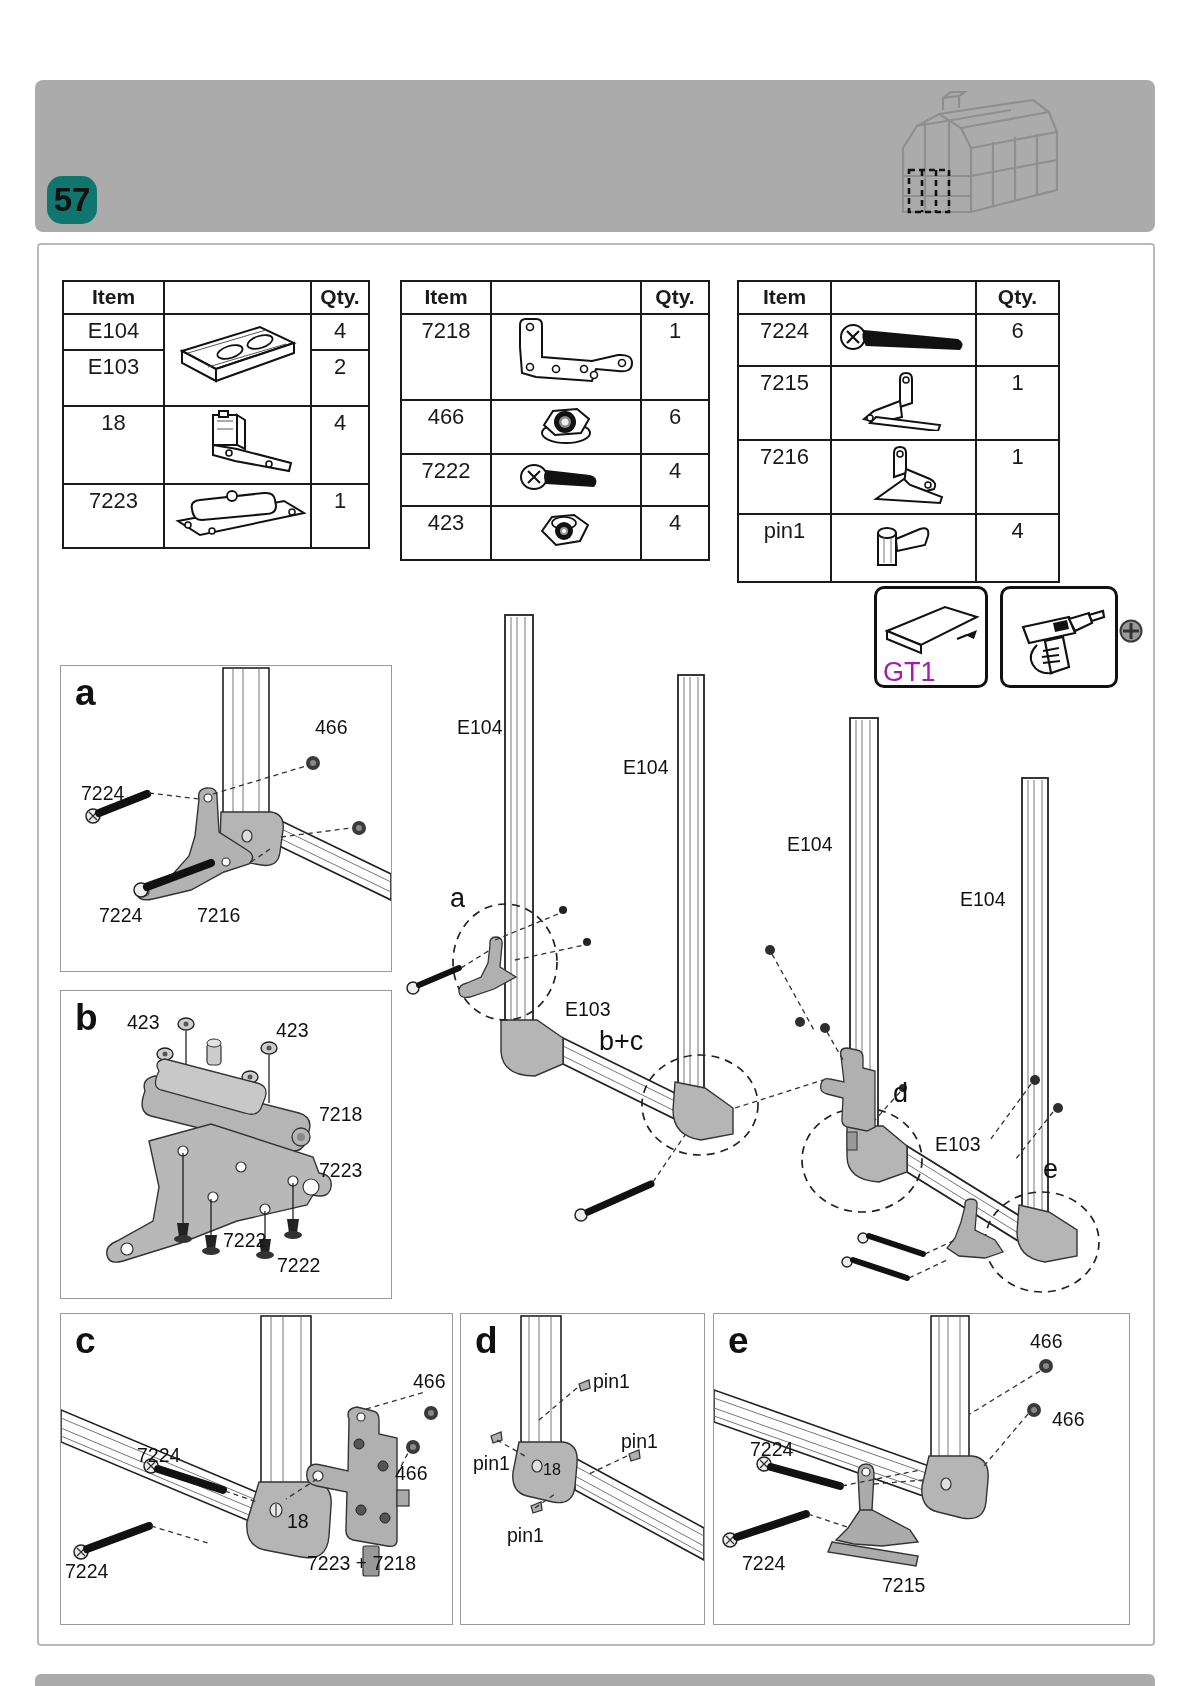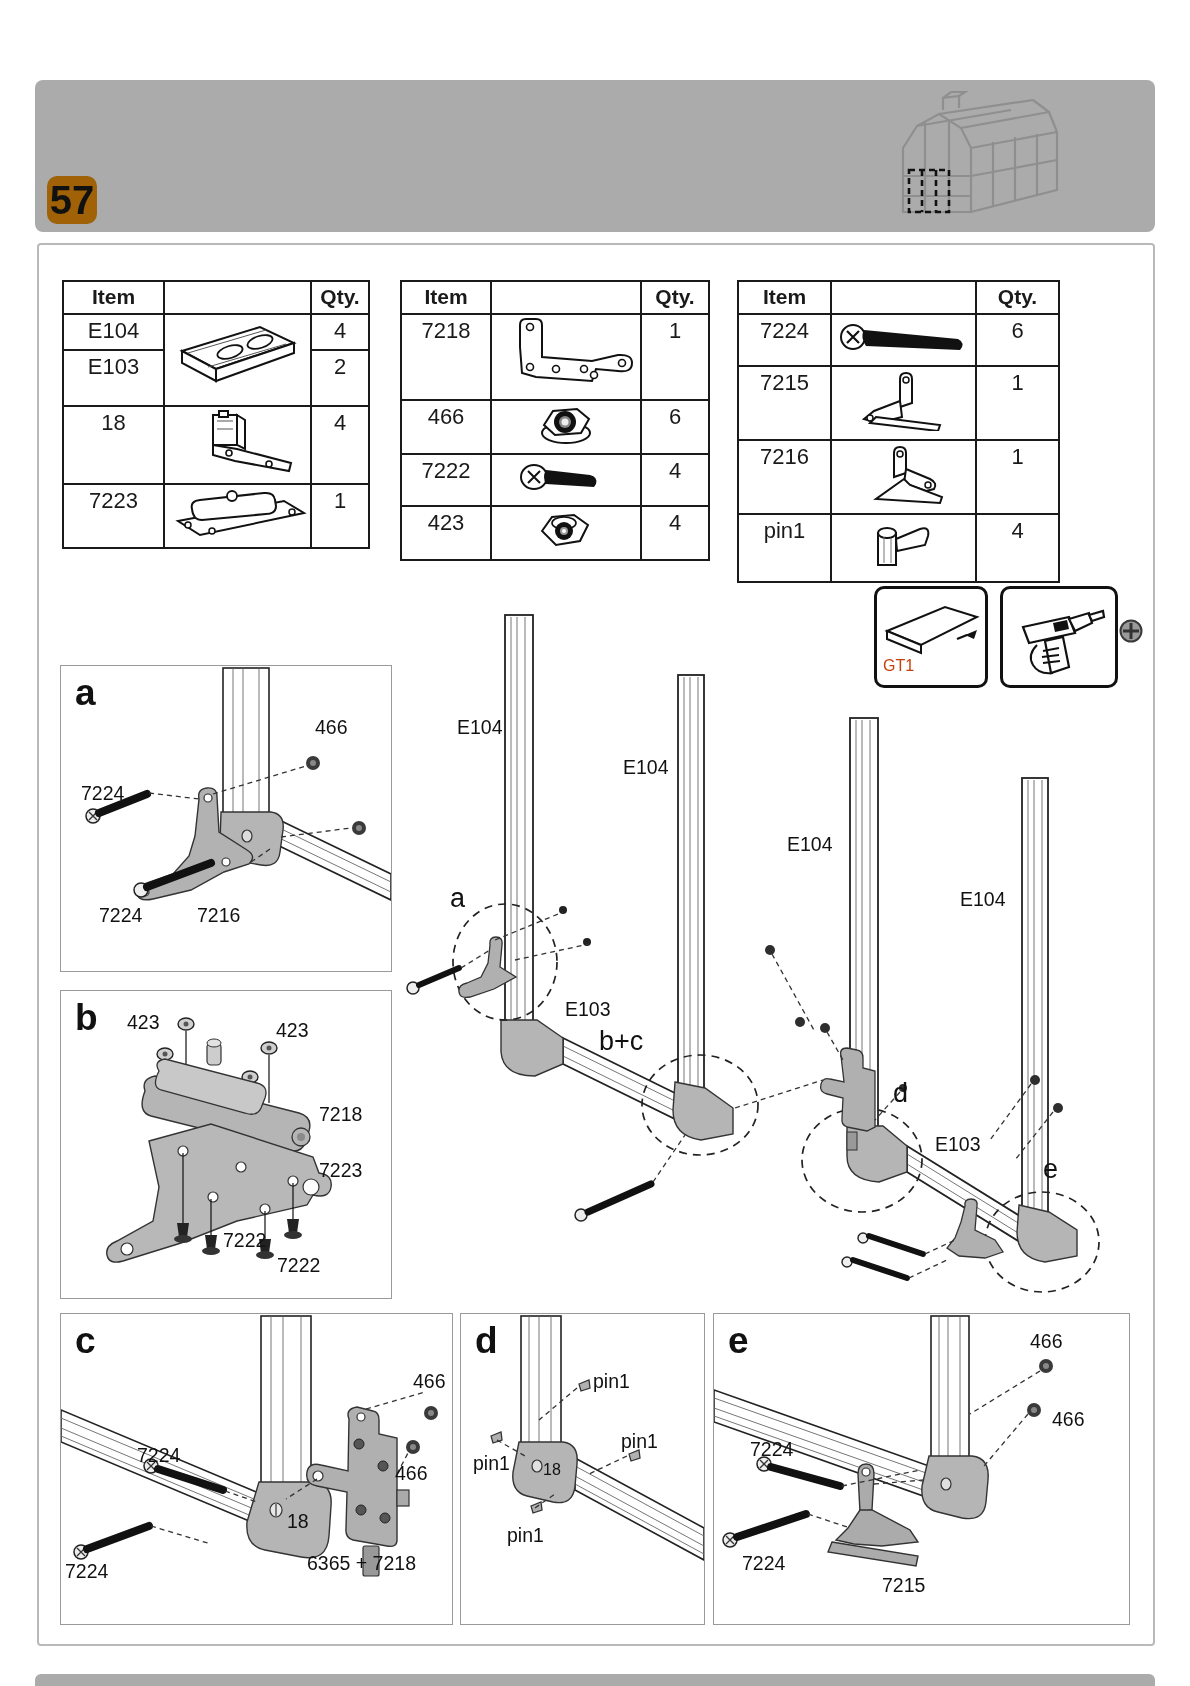--- a/index.html
+++ b/index.html
@@ -1,38 +1,38 @@
 <!DOCTYPE html>
 <html><head>
 <meta charset="utf-8">
 <style>
   html,body{margin:0;padding:0;background:#e8e8e8;}
   #page{position:relative;width:1190px;height:1686px;background:#ffffff;overflow:hidden;
         font-family:"Liberation Sans",sans-serif;color:#1a1a1a;}
   .abs{position:absolute;}
   
   .banner{left:35px;top:80px;width:1120px;height:152px;background:#ababab;border-radius:8px;}
-  .step-badge{left:12px;top:96px;width:50px;height:48px;background:#a16207;border-radius:10px;
-              display:flex;align-items:center;justify-content:center;font-size:40px;font-weight:bold;color:#111;}
+  .step-badge{left:12px;top:96px;width:50px;height:48px;background:#0f766e;border-radius:15px;
+              display:flex;align-items:center;justify-content:center;font-size:33px;font-weight:bold;color:#111;}
   
   .content-frame{left:37px;top:243px;width:1114px;height:1399px;border:2px solid #b9b9b9;border-radius:4px;}
   .bottom-strip{left:35px;top:1674px;width:1120px;height:12px;background:#ababab;border-radius:6px 6px 0 0;}
   
   table.parts{border-collapse:collapse;background:#fff;padding-left:41px;}
   table.parts td,table.parts th{border:2px solid #1a1a1a;font-size:22px;vertical-align:top;
       padding:3px 4px 0 4px;text-align:center;font-weight:normal;}
   table.parts th{font-weight:bold;font-size:21px;}
   table.parts .img-cell{padding:2px;}
   
   .panel{border:1.6px solid #9a9a9a;background:#fff;}
   .panel-letter{font-size:37px;font-weight:bold;color:#111;line-height:1;}
   .lbl{font-size:19.5px;color:#111;white-space:nowrap;line-height:1;}
   .diag-letter{font-size:27px;color:#111;line-height:1;}
   .toolbox{border:3px solid #111;border-radius:10px;background:#fff;}
-  .gt1-label{font-size:16px;color:#c2410c;}
+  .gt1-label{font-size:27px;color:#a21caf;}
 </style>
 </head>
 <body>
 
 <div id="page">
 
   <div class="abs banner">
     <div class="abs step-badge">
       <span>57</span>
     </div>
@@ -487,21 +487,21 @@
         <circle cx="370" cy="99" r="3" fill="#888"></circle>
       <circle cx="352" cy="133" r="7" fill="#3a3a3a"></circle>
         <circle cx="352" cy="133" r="3" fill="#888"></circle>
       <g fill="none" stroke="#333" stroke-width="1.3" stroke-dasharray="5,4">
         <path d="M305,95 L364,78 M336,160 L347,139 M256,165 L225,185 M164,177 L196,188 M90,212 L150,230"></path>
       </g>
     </svg>
     <span class="abs lbl" style="left:76px;top:132px">7224</span>
     <span class="abs lbl" style="left:4px;top:248px">7224</span>
     <span class="abs lbl" style="left:226px;top:198px">18</span>
-    <span class="abs lbl" style="left:246px;top:240px">6365 + 7218</span>
+    <span class="abs lbl" style="left:246px;top:240px">7223 + 7218</span>
     <span class="abs lbl" style="left:352px;top:58px">466</span>
     <span class="abs lbl" style="left:334px;top:150px">466</span>
   </div>
 
   <div class="abs panel" style="left:460px;top:1313px;width:243px;height:310px">
     <span class="abs panel-letter" style="left:14px;top:8px">d</span>
     <svg class="abs" style="left:0;top:0" width="243" height="310" viewBox="0 0 243 310">
       <rect x="60" y="2" width="40" height="130" fill="#fff" stroke="#222" stroke-width="1.6"></rect>
       <path d="M68,2 V132 M78,2 V132 M90,2 V132" stroke="#666" stroke-width="0.9" fill="none"></path>
       <path d="M114,144 L243,214 L243,246 L114,176 Z" fill="#fff" stroke="#222" stroke-width="1.6"></path>

